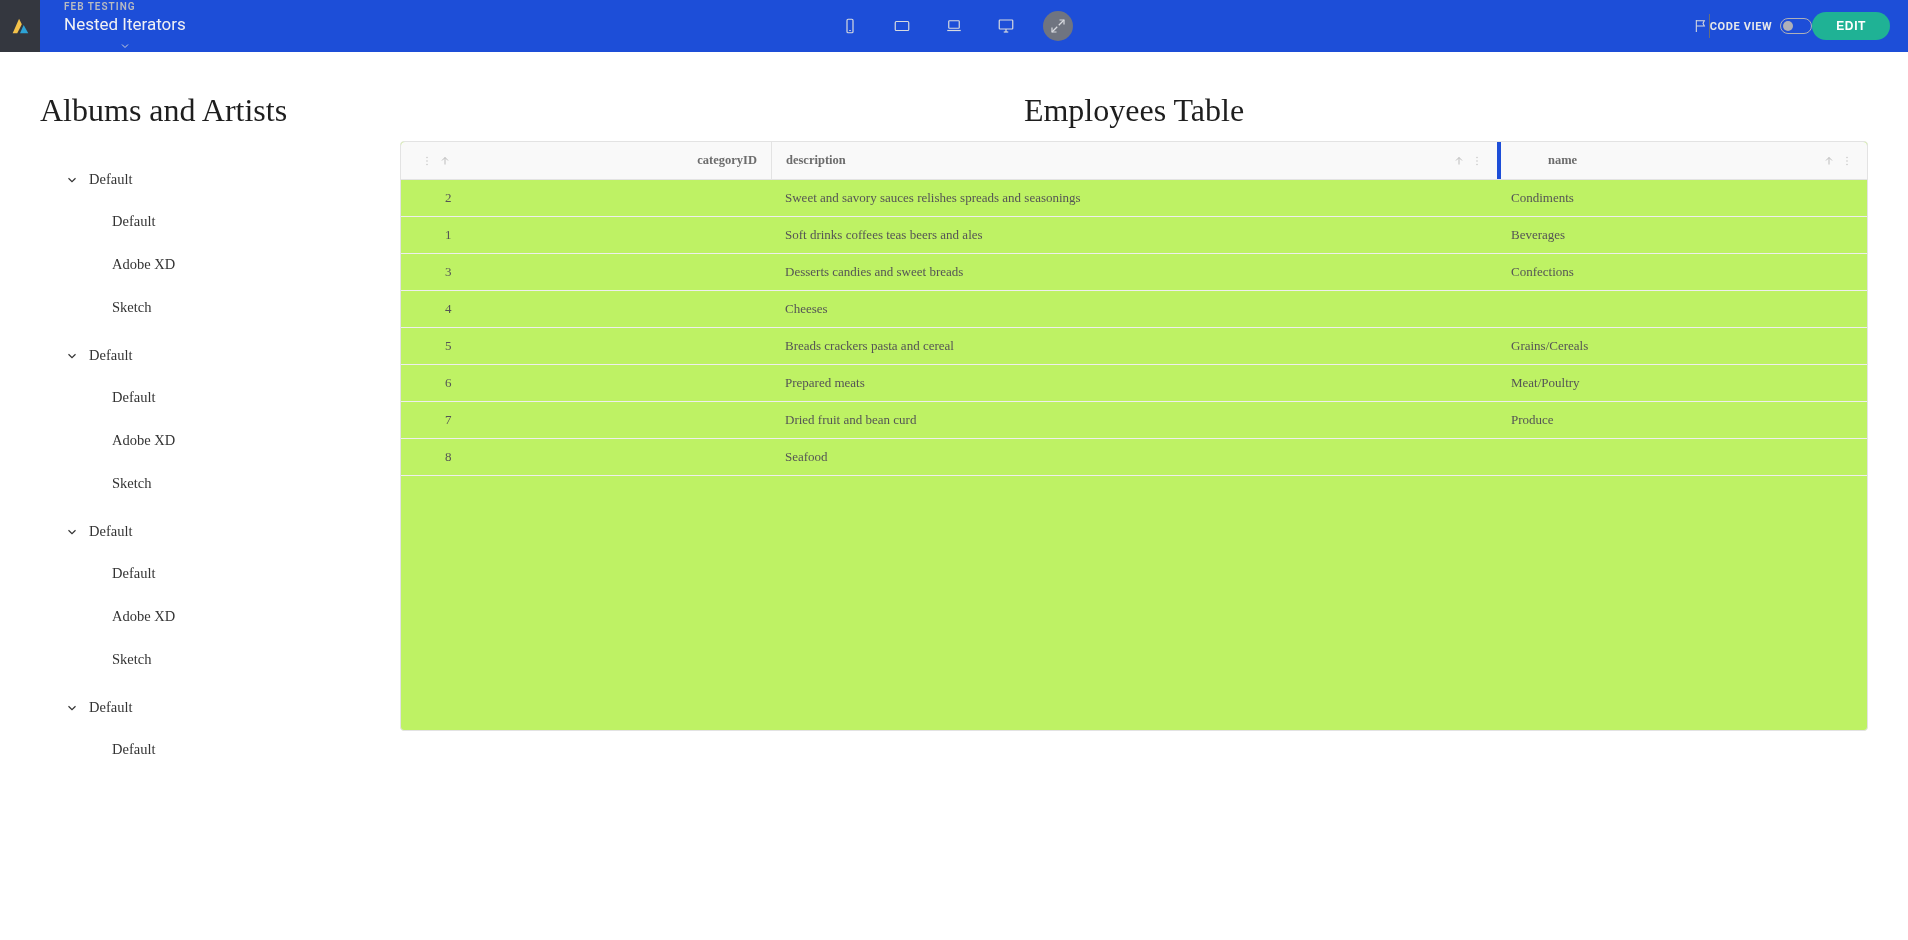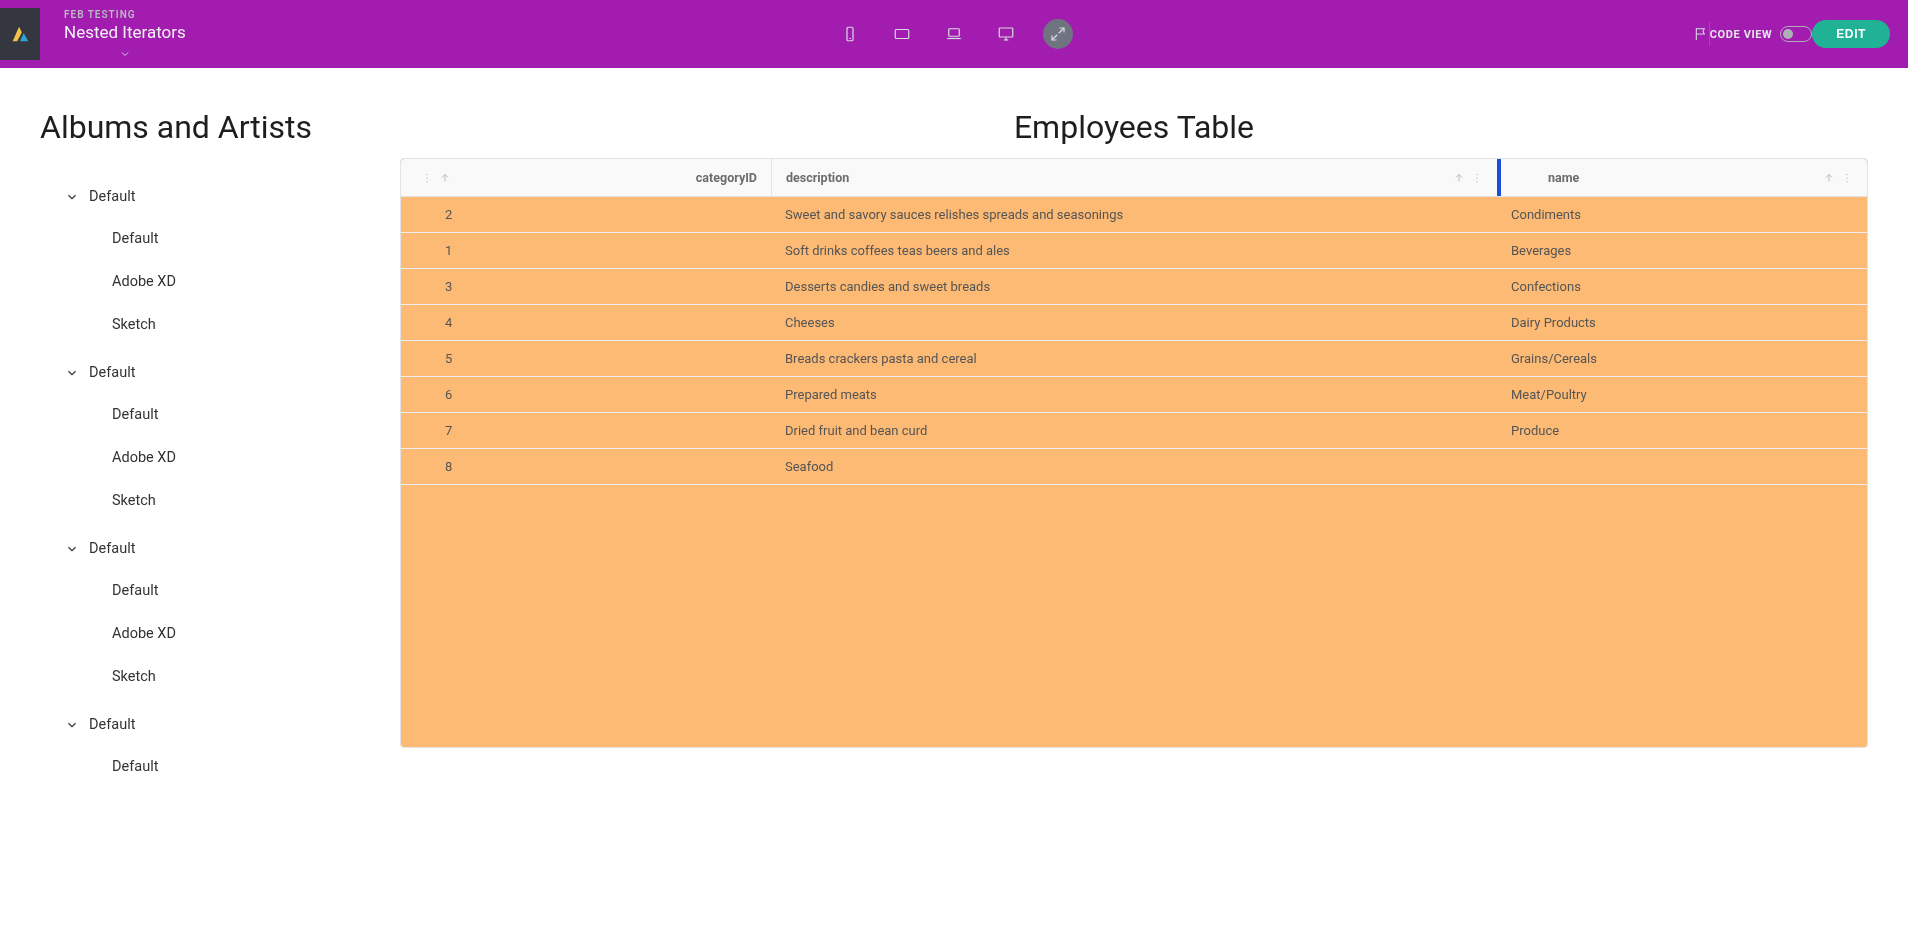--- a/index.html
+++ b/index.html
@@ -1,22 +1,22 @@
 <!DOCTYPE html>
 <html><head>
 <meta charset="utf-8">
 <style>
   * { box-sizing: border-box; margin: 0; padding: 0; }
   html, body { height: 100%; font-family: -apple-system, BlinkMacSystemFont, "Segoe UI", Roboto, Arial, sans-serif; }
   body { background: #fff; overflow: hidden; }
 
   
   .topbar {
-    height: 68px;
-    background: #a21caf;
+    height: 52px;
+    background: #1d4ed8;
     display: flex;
     align-items: center;
     color: #e8e8ea;
   }
   .logo-box {
     width: 40px; height: 52px;
     background: #34373f;
     display: flex; align-items: center; justify-content: center;
   }
   .logo-box svg { width: 22px; height: 22px; }
@@ -58,20 +58,21 @@
     background:#1fb295; color:#fff; border:none; border-radius:18px;
     padding:7px 24px; font-size:12px; font-weight:700; letter-spacing:0.6px; cursor:pointer;
   }
 
   
   .main {
     height: calc(100vh - 52px);
     display:flex;
     overflow:auto;
     position:relative;
+    font-family:Liberation Serif, serif;
   }
   .left-pane {
     width:390px; flex:0 0 auto;
     padding:40px 20px 20px 40px;
   }
   .right-pane {
     flex:1;
     padding:40px 40px 20px 10px;
   }
   h1.heading {
@@ -88,21 +89,21 @@
   }
   .tree-parent svg{ width:14px; height:14px; stroke:#333; stroke-width:2; fill:none;}
   .tree-children { list-style:none; }
   .tree-child {
     padding:13px 0 13px 72px;
     font-size:14.5px; color:#333; cursor:pointer;
   }
 
   
   .card {
-    border:1px solid #e3e3e3; border-radius:4px; background:#fdba74;
+    border:1px solid #e3e3e3; border-radius:4px; background:#bef264;
     min-height:590px;
   }
   .thead-row{
     display:flex; background:#f9f9f9; border-bottom:1px solid #e3e3e3;
     border-radius:4px 4px 0 0;
   }
   .th {
     font-size:12.5px; color:#6c6c6c; font-weight:700; padding:11px 14px;
     display:flex; align-items:center; position:relative;
   }
@@ -319,21 +320,20 @@
             <div class="td col-name">Beverages</div>
           </div>
           <div class="trow">
             <div class="td col-id">3</div>
             <div class="td col-desc">Desserts candies and sweet breads</div>
             <div class="td col-name">Confections</div>
           </div>
           <div class="trow">
             <div class="td col-id">4</div>
             <div class="td col-desc">Cheeses</div>
-            <div class="td col-name">Dairy Products</div>
           </div>
           <div class="trow">
             <div class="td col-id">5</div>
             <div class="td col-desc">Breads crackers pasta and cereal</div>
             <div class="td col-name">Grains/Cereals</div>
           </div>
           <div class="trow">
             <div class="td col-id">6</div>
             <div class="td col-desc">Prepared meats</div>
             <div class="td col-name">Meat/Poultry</div>

